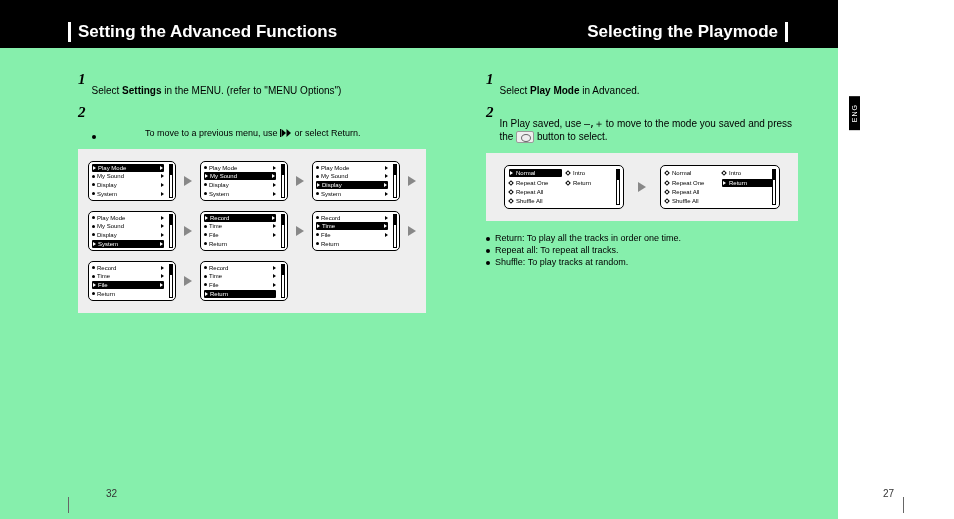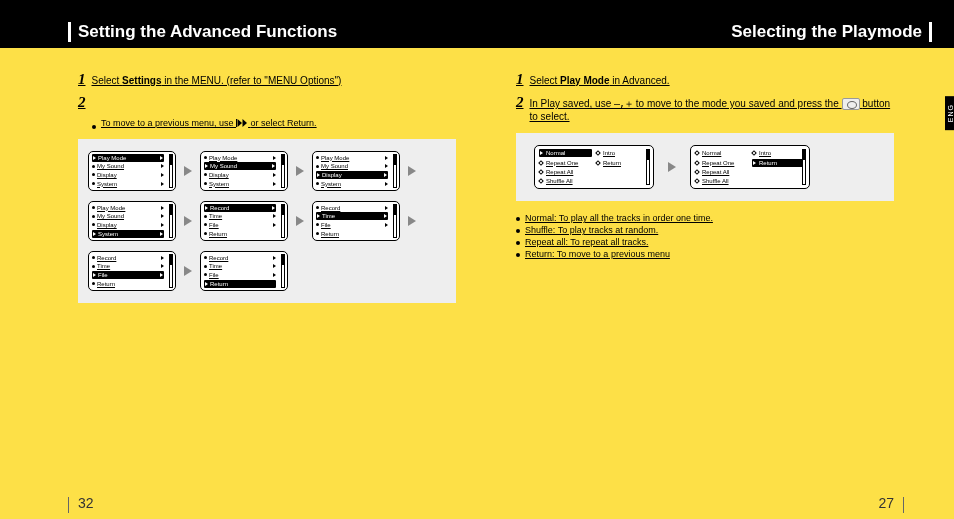--- a/index.html
+++ b/index.html
@@ -6,24 +6,23 @@
 body {
   width: 954px;
   height: 519px;
   background: #fff;
   font-family: Arial, Helvetica, sans-serif;
   font-size: 10px;
   color: #000;
   position: relative;
 }
 .page {
-  width: 954px;
+  width: 838px;
   height: 519px;
-  background: #fde047;
-  text-decoration: underline;
+  background: #86efac;
 }
 .black-bar {
   width: 100%;
   height: 16px;
   background: #000;
 }
 .header {
   background: #000;
   color: #fff;
   display: flex;
@@ -32,21 +31,21 @@
   align-items: center;
 }
 .header-left {
   flex: 1;
   padding-left: 78px;
   display: flex;
   align-items: center;
 }
 .header-right {
   flex: 1;
-  padding-right: 32px;
+  padding-right: 60px;
   display: flex;
   align-items: center;
   justify-content: flex-end;
 }
 .header-title {
   font-size: 17px;
   font-weight: bold;
   position: relative;
 }
 .header-title.left::before {
@@ -85,21 +84,21 @@
 }
 .step-num {
   font-family: Georgia, 'Times New Roman', serif;
   font-style: italic;
   font-weight: bold;
   font-size: 15px;
   margin-right: 6px;
   line-height: 1;
 }
 .step-text {
-  margin-top: 2px;
+  margin-top: 12px;
 }
 .bold { font-weight: bold; }
 .minus-plus {
   font-family: monospace;
   font-size: 10px;
   letter-spacing: -1px;
 }
 .icon-jog {
   display: inline-block;
   width: 18px;
@@ -115,20 +114,21 @@
   position: absolute;
   left: 4px; top: 2px;
   width: 8px; height: 6px;
   border: 1px solid #666;
   border-radius: 50%;
 }
 .bullet-row {
   display: flex;
   align-items: flex-end;
   margin: 4px 0 2px 14px;
+  gap: 44px;
 }
 .bullet-dot {
   width: 4px;
   height: 4px;
   border-radius: 50%;
   background: #000;
   margin-right: 5px;
   margin-top: 4px;
 }
 .small-text { font-size: 9px; }
@@ -290,23 +290,24 @@
   color: #fff;
   font-size: 7px;
   padding: 8px 2px;
   writing-mode: vertical-rl;
   text-orientation: mixed;
   transform: rotate(180deg);
   letter-spacing: 1px;
 }
 .page-num {
   position: absolute;
-  bottom: 8px;
-  font-size: 14px;
+  bottom: 20px;
+  font-size: 10px;
   color: #333;
+  margin-left: 28px;
 }
 .page-num.left { left: 78px; }
 .page-num.right { right: 60px; }
 .vert-rule-l {
   position: absolute;
   left: 68px;
   bottom: 6px;
   width: 1px;
   height: 16px;
   background: #666;
@@ -691,33 +692,29 @@
             <div class="pm-line"></div>
             <div class="pm-line"></div>
           </div>
           <div class="pm-scrollbar"></div>
         </div>
       </div>
 
       <div class="definitions">
         <div class="def-row">
             <span class="bullet-dot"></span>
-            <span>Normal: To play all the tracks in order one time.</span>
+            <span>Return: To play all the tracks in order one time.</span>
+          </div>
+        <div class="def-row">
+            <span class="bullet-dot"></span>
+            <span>Repeat all: To repeat all tracks.</span>
           </div>
         <div class="def-row">
             <span class="bullet-dot"></span>
             <span>Shuffle: To play tracks at random.</span>
-          </div>
-        <div class="def-row">
-            <span class="bullet-dot"></span>
-            <span>Repeat all: To repeat all tracks.</span>
-          </div>
-        <div class="def-row">
-            <span class="bullet-dot"></span>
-            <span>Return: To move to a previous menu</span>
           </div>
       </div>
     </div>
   </div>
 
   <div class="vert-rule-l"></div>
   <div class="page-num left">32</div>
   <div class="vert-rule-r"></div>
   <div class="page-num right">27</div>
 </div>

